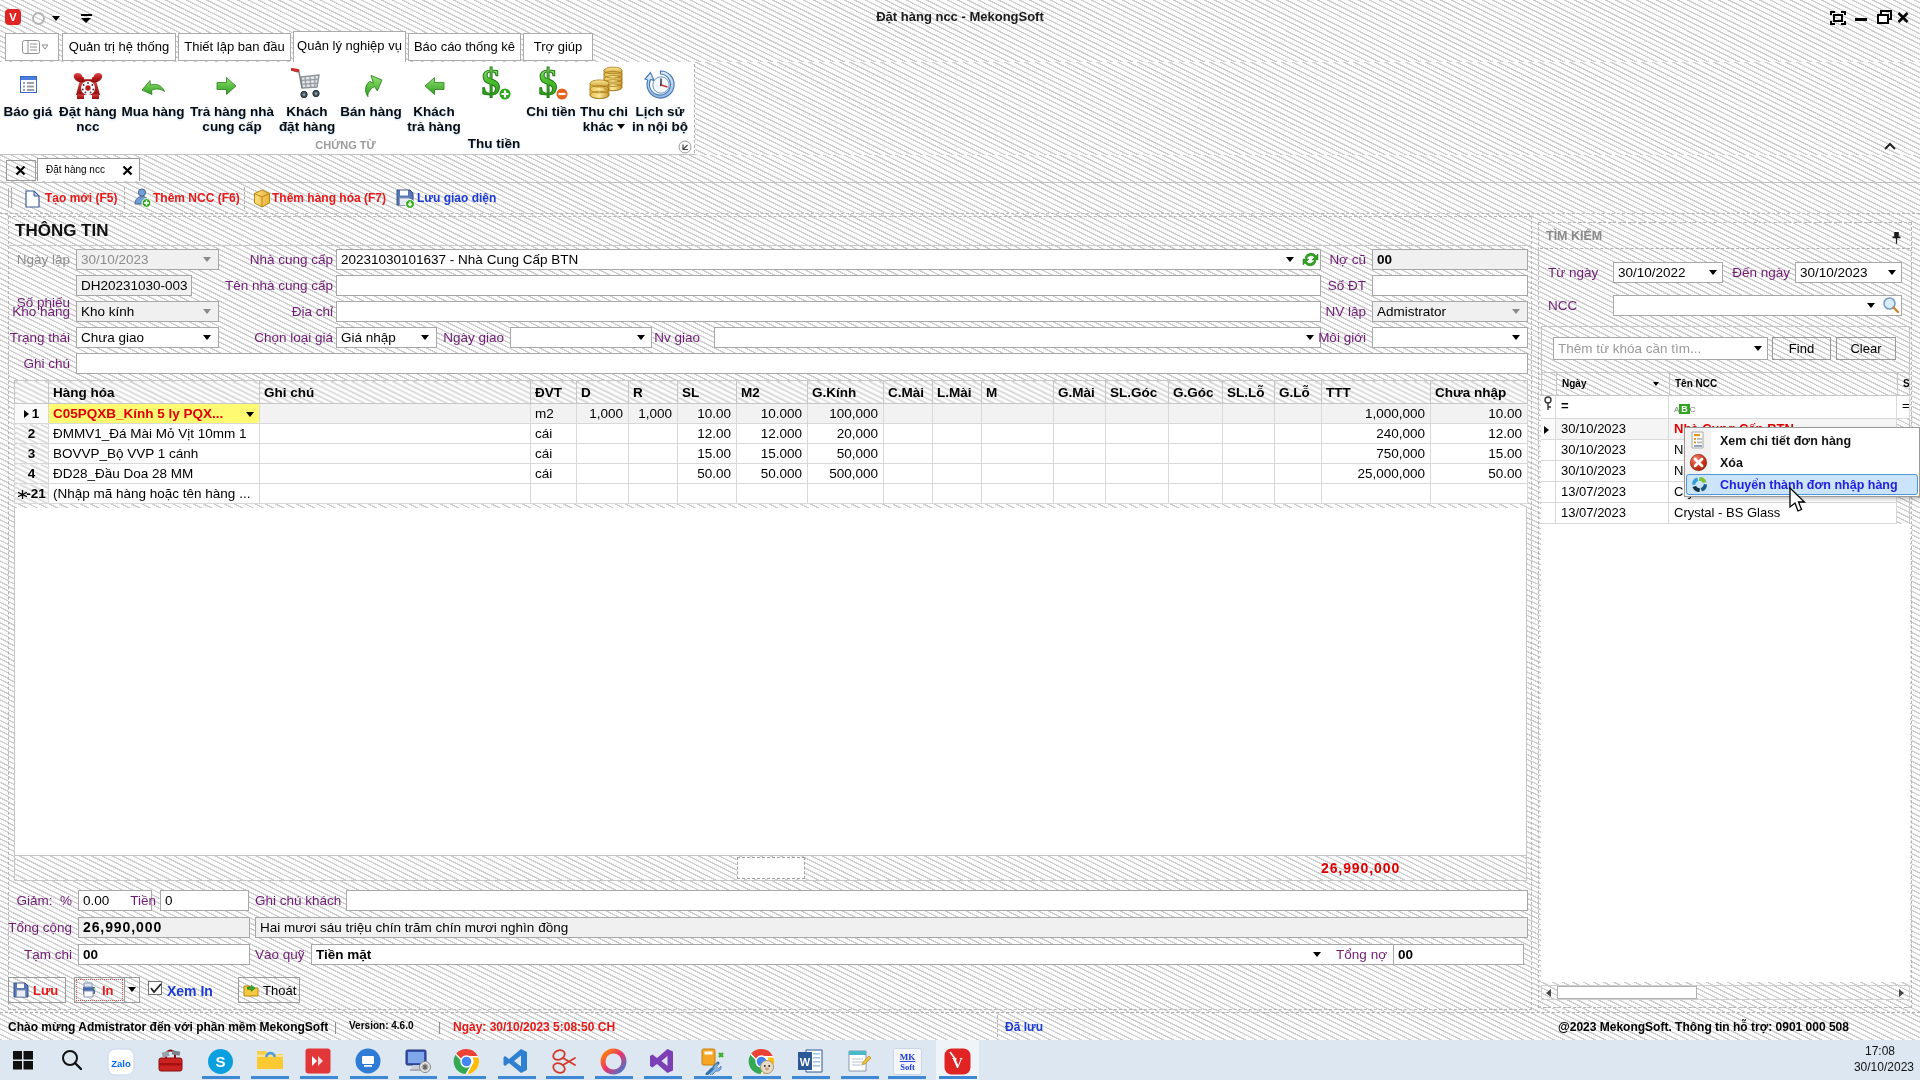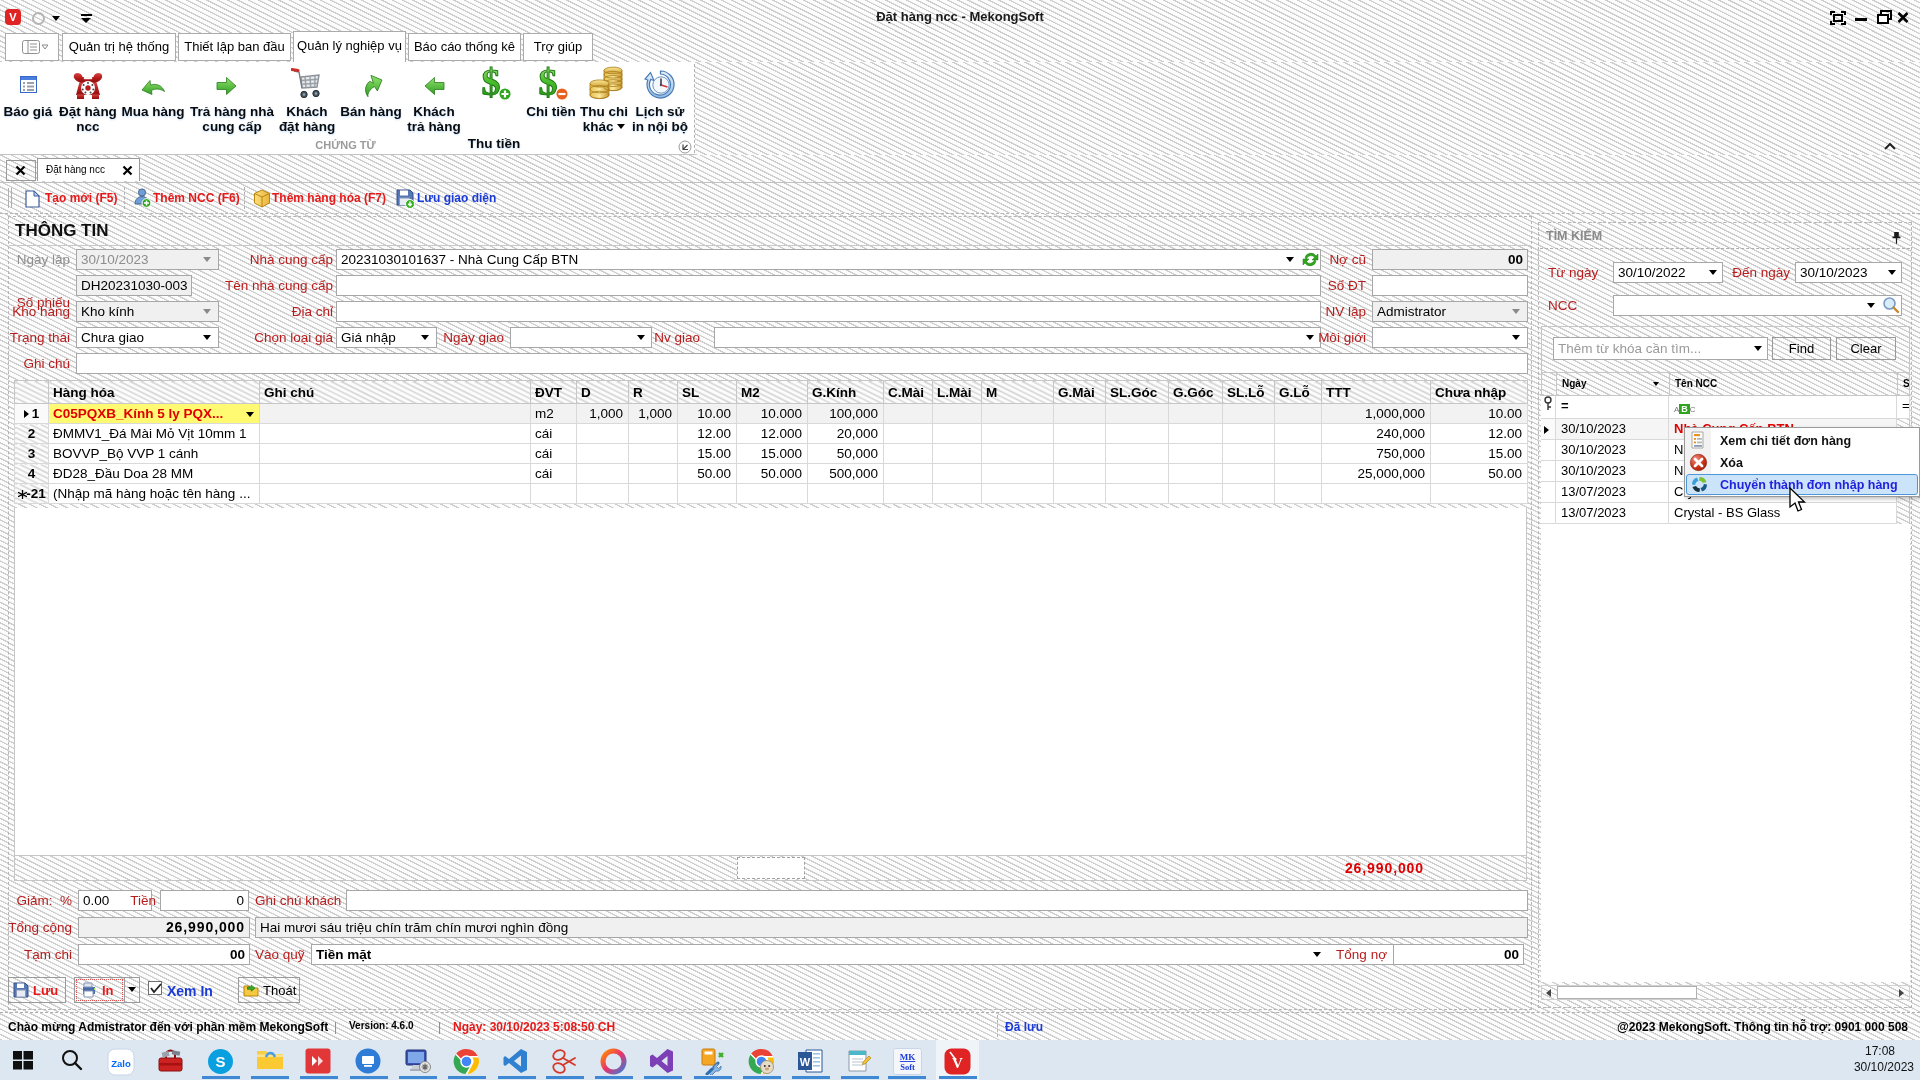--- a/index.html
+++ b/index.html
@@ -1,24 +1,24 @@
 <!DOCTYPE html>
 <html><head>
 <meta charset="utf-8">
 <style>
 * { margin:0; padding:0; box-sizing:border-box; }
 html,body { width:1920px; height:1080px; overflow:hidden; font-family:"Liberation Sans", sans-serif; }
 body { position:relative; background:#fff; }
 .hatch { background-color:#fcfcfc; background-image:repeating-linear-gradient(26.57deg, #cdcdcd 0 1.1px, rgba(0,0,0,0) 1.5px 4.6px); }
 .abs { position:absolute; }
-.lbl { position:absolute; font-size:13.5px; color:#b91c1c; line-height:21px; text-align:right; white-space:nowrap; }
+.lbl { position:absolute; font-size:13.5px; color:#701a75; line-height:21px; text-align:right; white-space:nowrap; }
 .fld { position:absolute; background:#fff; border:1px solid #a7a7a7; height:21px; font-size:13.5px; line-height:19px; padding:0 4px; white-space:nowrap; overflow:hidden; }
 .gray { background:#f0f0f0; }
 .bold { font-weight:bold; }
-.right { text-align:right; }
+.right { text-align:left; }
 .arr { position:absolute; width:0; height:0; border-left:4px solid transparent; border-right:4px solid transparent; border-top:5px solid #000; }
 .arrg { border-top-color:#8a8a8a; }
 .dashv { position:absolute; border-left:1px dashed #b0b0b0; width:0; }
 .dashh { position:absolute; border-top:1px dashed #b0b0b0; height:0; }
 </style>
 </head>
 <body>
 
 <div class="abs hatch" style="left:0;top:0;width:1920px;height:1040px;"></div>
 

